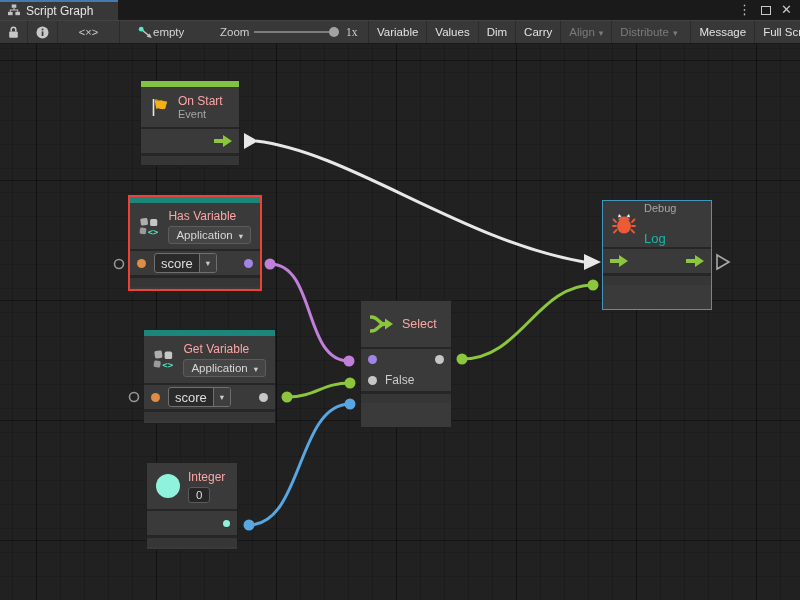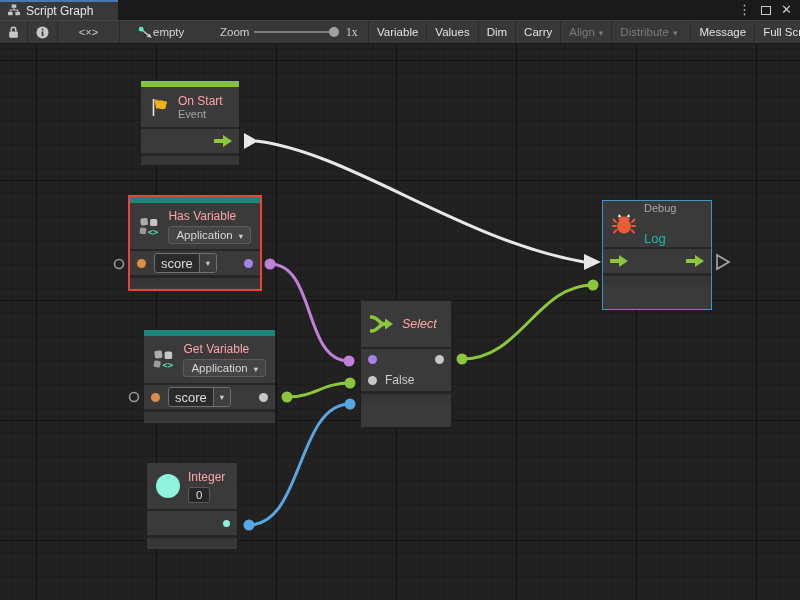--- a/index.html
+++ b/index.html
@@ -230,21 +230,21 @@
       <span class="vname">score</span>
       <span class="varrow">▾</span>
     </div>
     <span class="spacer"></span>
     <span class="dot" style="background: rgb(198, 198, 198);"></span>
   </div>
   <div class="nfooter"></div>
 </div>
 
 <div class="node" style="left:360px;top:300px;width:92px;height:128px;">
-  <div class="nheader" style="height:46px;font-style:italic;">
+  <div class="nheader" style="height:46px;">
     <svg width="24" height="20" viewBox="0 0 24 20">
       <path d="M1 3 C9 3 8 10 15 10" stroke="#8CC63C" stroke-width="3.4" fill="none" stroke-linecap="round"></path>
       <path d="M1 17 C9 17 8 10 15 10" stroke="#8CC63C" stroke-width="3.4" fill="none" stroke-linecap="round"></path>
       <polygon points="15,4.5 15,15.5 23,10" fill="#8CC63C"></polygon>
     </svg>
     <div class="ntitle" style="font-size:12.5px;">Select</div>
   </div>
   <div class="rowplain" style="border-top:2px solid #262626;">
     <span class="dot" style="background: rgb(161, 132, 230);"></span>
     <span class="spacer"></span>

